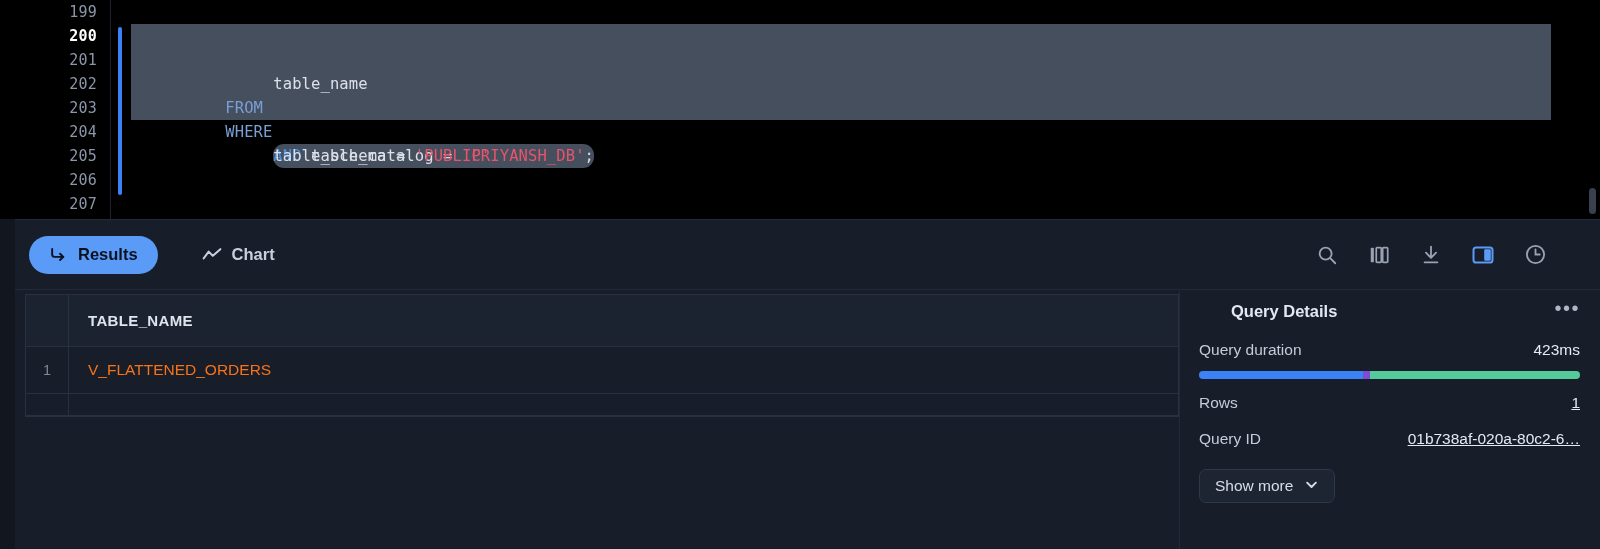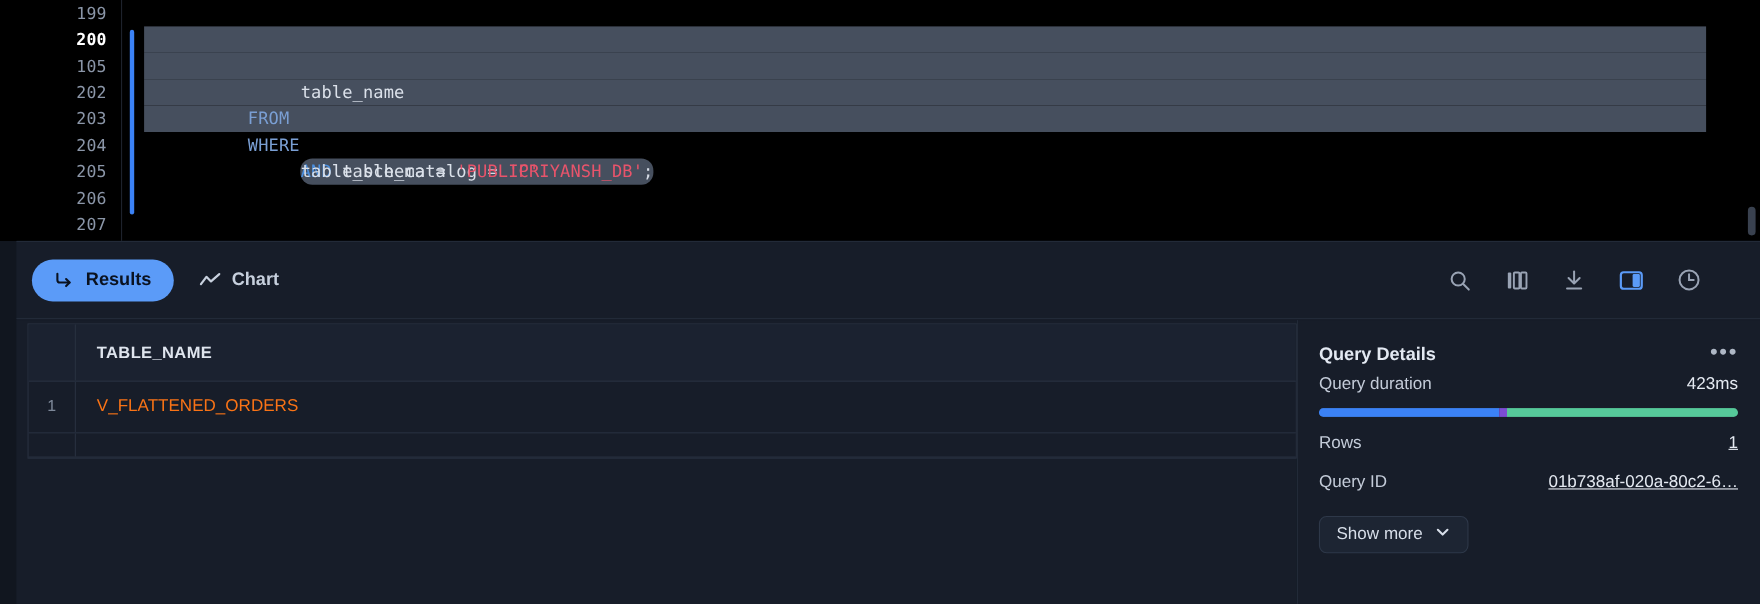--- a/index.html
+++ b/index.html
@@ -86,21 +86,21 @@
   }
 
   
   .toolbar {
     position: absolute; left: 15px; top: 219px; width: 1585px; height: 71px;
     background: #171d29;
     border-top: 1px solid #222a38;
     border-bottom: 1px solid #222a38;
     display: flex; align-items: center;
   }
-  .tabs { display: flex; align-items: center; gap: 3px; padding-left: 14px; }
+  .tabs { display: flex; align-items: center; gap: 24px; padding-left: 14px; }
   .tab {
     display: flex; align-items: center; gap: 10px;
     height: 38px; padding: 0 20px; border-radius: 19px;
     font-size: 16.5px; font-weight: 700; color: #c7d0dd;
     cursor: pointer; background: transparent;
   }
   .tab.active { background: #5b9bf8; color: #0a1220; }
   .tab svg { display: block; }
 
   .tb-right {
@@ -140,22 +140,23 @@
   .grow.empty { height: 22px; border-bottom: 1px solid #283140; }
 
   
   .details {
     position: absolute; left: 1179px; top: 291px;
     width: 421px; height: 258px; background: #171d29;
     border-left: 1px solid #222a38;
     padding: 11px 20px 0 19px;
   }
   .det-head {
-    display: flex; align-items: flex-end; justify-content: space-between;
+    display: flex; align-items: flex-start; justify-content: space-between;
     height: 30px;
+    margin-left: 32px;
   }
   .det-title { font-size: 16.5px; font-weight: 700; color: #e3e9f2; }
   .det-more {
     color: #aeb7c5; font-size: 20px; letter-spacing: 1.5px;
     cursor: pointer; line-height: 12px; padding-bottom: 6px;
   }
   .det-row {
     display: flex; align-items: center; justify-content: space-between;
     height: 36px;
     text-align: center;
@@ -184,21 +185,21 @@
 <div class="app">
 
   <div class="left-rail"></div>
 
   <div class="editor">
     <div class="editor-inner">
 
       <div class="gutter">
         <div class="gutter-line">199</div>
         <div class="gutter-line cur">200</div>
-        <div class="gutter-line">105</div>
+        <div class="gutter-line">201</div>
         <div class="gutter-line">202</div>
         <div class="gutter-line">203</div>
         <div class="gutter-line">204</div>
         <div class="gutter-line">205</div>
         <div class="gutter-line">206</div>
         <div class="gutter-line">207</div>
       </div>
       <div class="gutter-sep"></div>
 
       <div class="stmt-bar" style="background: rgb(59, 130, 246);"></div>

